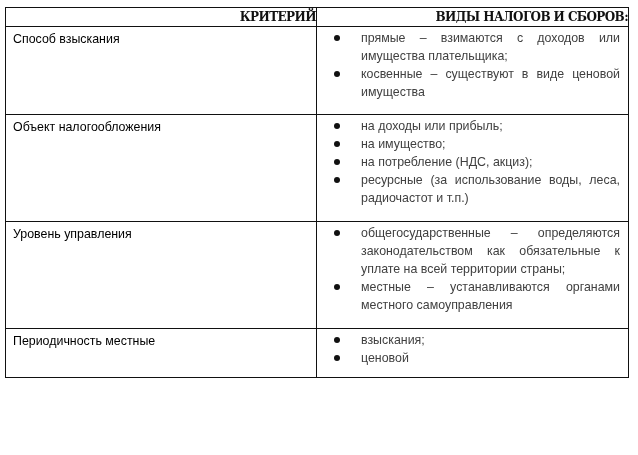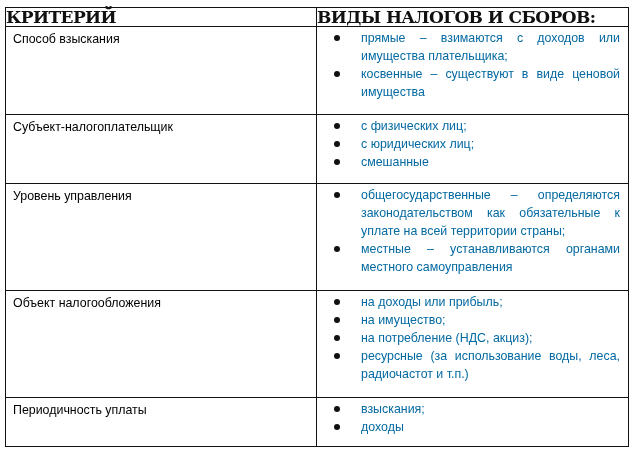--- a/index.html
+++ b/index.html
@@ -12,43 +12,43 @@
       color: #1a1a1a;
     }
     .tbl td, .tbl th {
       border: 1.3px solid #111;
       vertical-align: top;
       padding: 0;
     }
     .tbl th {
       font-family: "DejaVu Serif", "Liberation Serif", serif;
       font-weight: bold;
-      font-size: 17px;
+      font-size: 12px;
       letter-spacing: -0.6px;
       height: 18px;
       line-height: 18px;
-      text-align: left;
+      text-align: right;
       color: #111;
     }
     .crit {
       font-family: "Liberation Sans", sans-serif;
       font-size: 12.4px;
       padding: 5px 0 0 7px !important;
       color: #000000;
     }
     .kinds { padding: 2px 8px 0 0 !important; }
     .kinds ul { list-style: none; margin: 0; padding: 0; }
     .kinds li {
       position: relative;
       font-family: "Liberation Sans", sans-serif;
       font-size: 12.4px;
       line-height: 18px;
       padding-left: 44px;
       text-align: justify;
-      color: #0369a1;
+      color: #404040;
     }
     .kinds li .bullet {
       position: absolute; left: 17px; top: 6px;
       width: 6px; height: 6px; border-radius: 50%;
       background: #111;
     }
   </style>
 </head>
 <body>
 
@@ -66,53 +66,43 @@
   <tbody>
     <tr style="height:88px">
       <td class="crit">Способ взыскания</td>
       <td class="kinds">
         <ul>
           <li><span class="bullet"></span><span>прямые – взимаются с доходов или имущества плательщика;</span></li>
           <li><span class="bullet"></span><span>косвенные – существуют в виде ценовой имущества</span></li>
         </ul>
       </td>
     </tr>
-    <tr style="height:69px">
-      <td class="crit">Субъект-налогоплательщик</td>
+    <tr style="height:107px">
+      <td class="crit">Объект налогообложения</td>
       <td class="kinds">
         <ul>
-          <li><span class="bullet"></span><span>с физических лиц;</span></li>
-          <li><span class="bullet"></span><span>с юридических лиц;</span></li>
-          <li><span class="bullet"></span><span>смешанные</span></li>
+          <li><span class="bullet"></span><span>на доходы или прибыль;</span></li>
+          <li><span class="bullet"></span><span>на имущество;</span></li>
+          <li><span class="bullet"></span><span>на потребление (НДС, акциз);</span></li>
+          <li><span class="bullet"></span><span>ресурсные (за использование воды, леса, радиочастот и т.п.)</span></li>
         </ul>
       </td>
     </tr>
     <tr style="height:107px">
       <td class="crit">Уровень управления</td>
       <td class="kinds">
         <ul>
           <li><span class="bullet"></span><span>общегосударственные – определяются законодательством как обязательные к уплате на всей территории страны;</span></li>
           <li><span class="bullet"></span><span>местные – устанавливаются органами местного самоуправления</span></li>
         </ul>
       </td>
     </tr>
-    <tr style="height:107px">
-      <td class="crit">Объект налогообложения</td>
-      <td class="kinds">
-        <ul>
-          <li><span class="bullet"></span><span>на доходы или прибыль;</span></li>
-          <li><span class="bullet"></span><span>на имущество;</span></li>
-          <li><span class="bullet"></span><span>на потребление (НДС, акциз);</span></li>
-          <li><span class="bullet"></span><span>ресурсные (за использование воды, леса, радиочастот и т.п.)</span></li>
-        </ul>
-      </td>
-    </tr>
     <tr style="height:49px">
-      <td class="crit">Периодичность уплаты</td>
+      <td class="crit">Периодичность местные</td>
       <td class="kinds">
         <ul>
           <li><span class="bullet"></span><span>взыскания;</span></li>
-          <li><span class="bullet"></span><span>доходы</span></li>
+          <li><span class="bullet"></span><span>ценовой</span></li>
         </ul>
       </td>
     </tr>
   </tbody>
 </table>
 
 </body></html>

